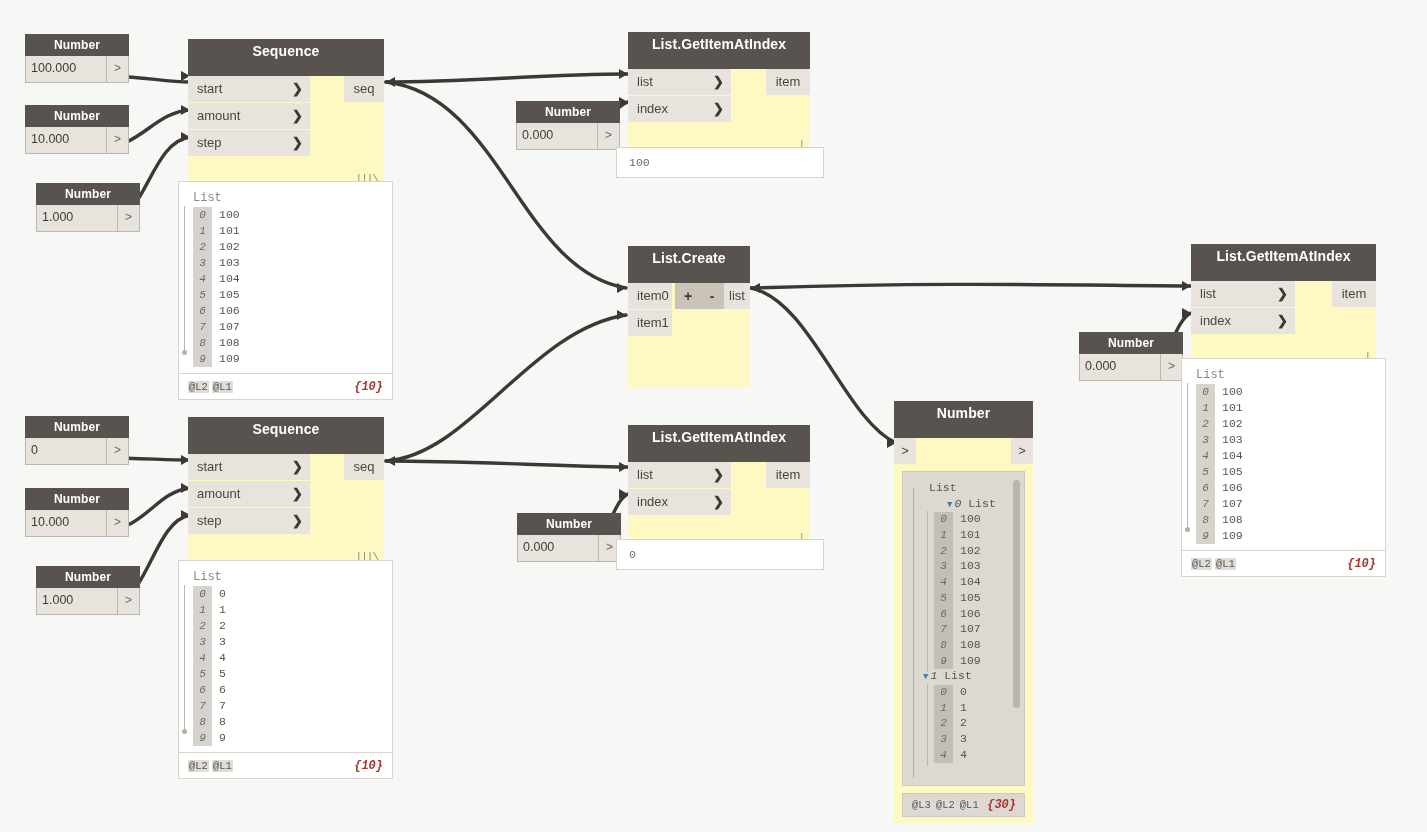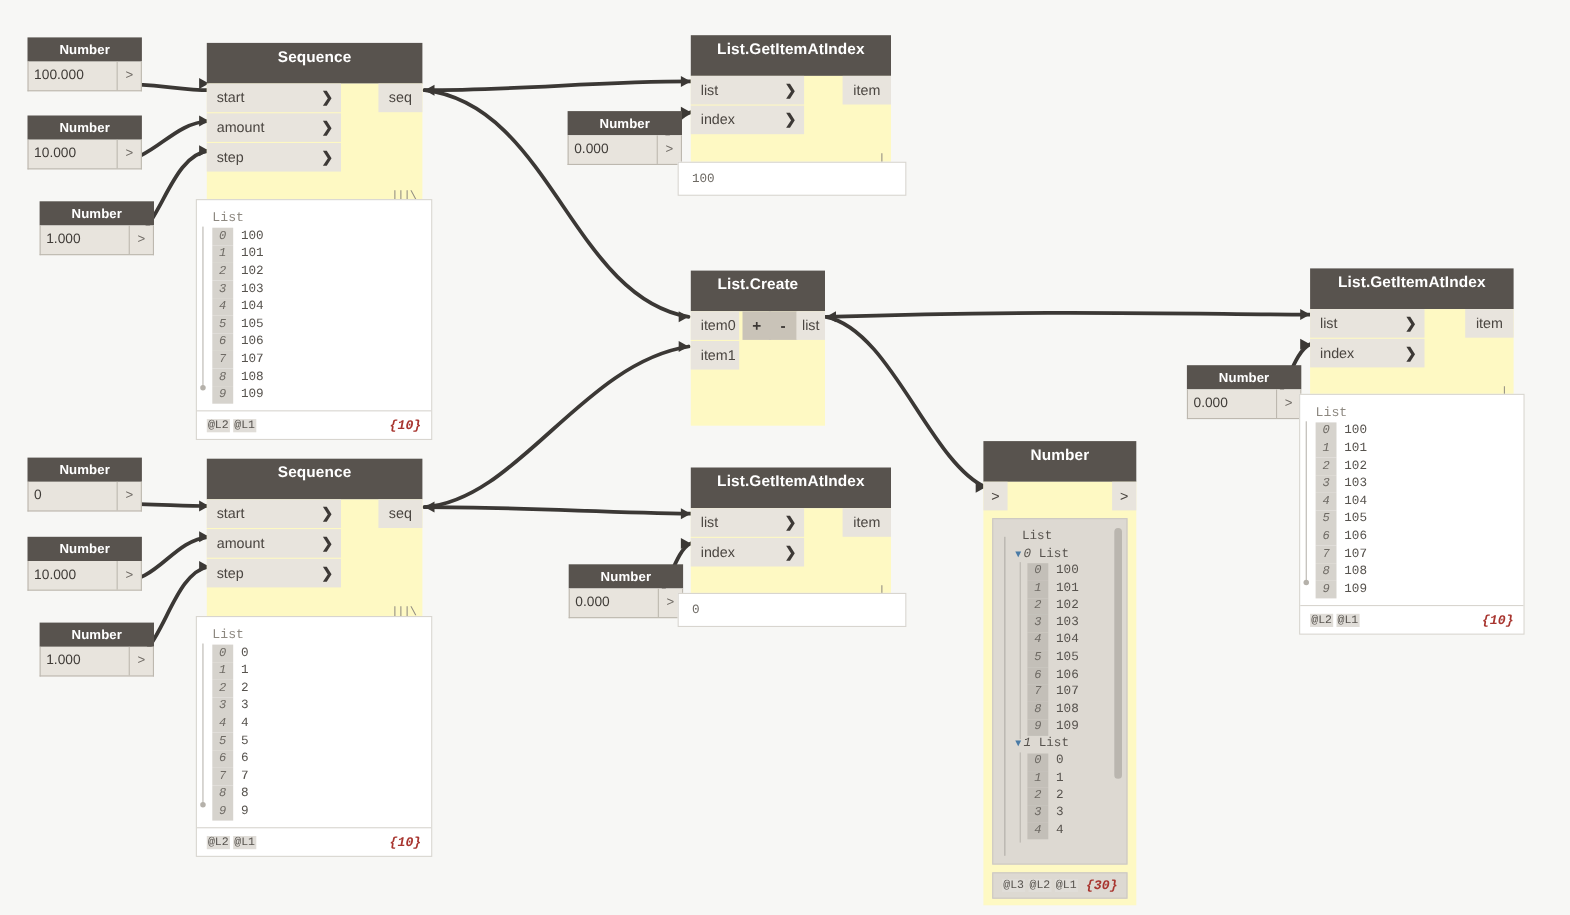--- a/index.html
+++ b/index.html
@@ -482,21 +482,21 @@
       <div class="pin" style="width:22px;text-align:center;padding-left:0">&gt;</div>
       <div class="pout" style="width:22px">&gt;</div>
     </div>
     <div class="watch-inner" style="top:33px;height:315px">
       <div class="wlist">
         <div class="wrow" style="padding-left:14px">
           <span class="wsub">List</span>
         </div>
         <div class="spine" style="left:10px;top:16px;height:290px;background:#b0aca6"></div>
         <div>
-              <div class="wrow" style="padding-left: 8px;"><span class="caret">▼</span><span class="wsub" style="font-style: italic;">0 </span><span class="wsub">List</span></div>
+              <div class="wrow" style="padding-left: 8px; margin-left: 24px;"><span class="caret">▼</span><span class="wsub" style="font-style: italic;">0 </span><span class="wsub">List</span></div>
               <div style="position: relative;">
                 <div class="spine" style="left: 12px; top: 0px; height: 161px;"></div>
                 <div class="wrow" style="padding-left: 19px;"><span class="widx">0</span><span class="wsub">100</span></div>
                 <div class="wrow" style="padding-left: 19px;"><span class="widx">1</span><span class="wsub">101</span></div>
                 <div class="wrow" style="padding-left: 19px;"><span class="widx">2</span><span class="wsub">102</span></div>
                 <div class="wrow" style="padding-left: 19px;"><span class="widx">3</span><span class="wsub">103</span></div>
                 <div class="wrow" style="padding-left: 19px;"><span class="widx">4</span><span class="wsub">104</span></div>
                 <div class="wrow" style="padding-left: 19px;"><span class="widx">5</span><span class="wsub">105</span></div>
                 <div class="wrow" style="padding-left: 19px;"><span class="widx">6</span><span class="wsub">106</span></div>
                 <div class="wrow" style="padding-left: 19px;"><span class="widx">7</span><span class="wsub">107</span></div>

